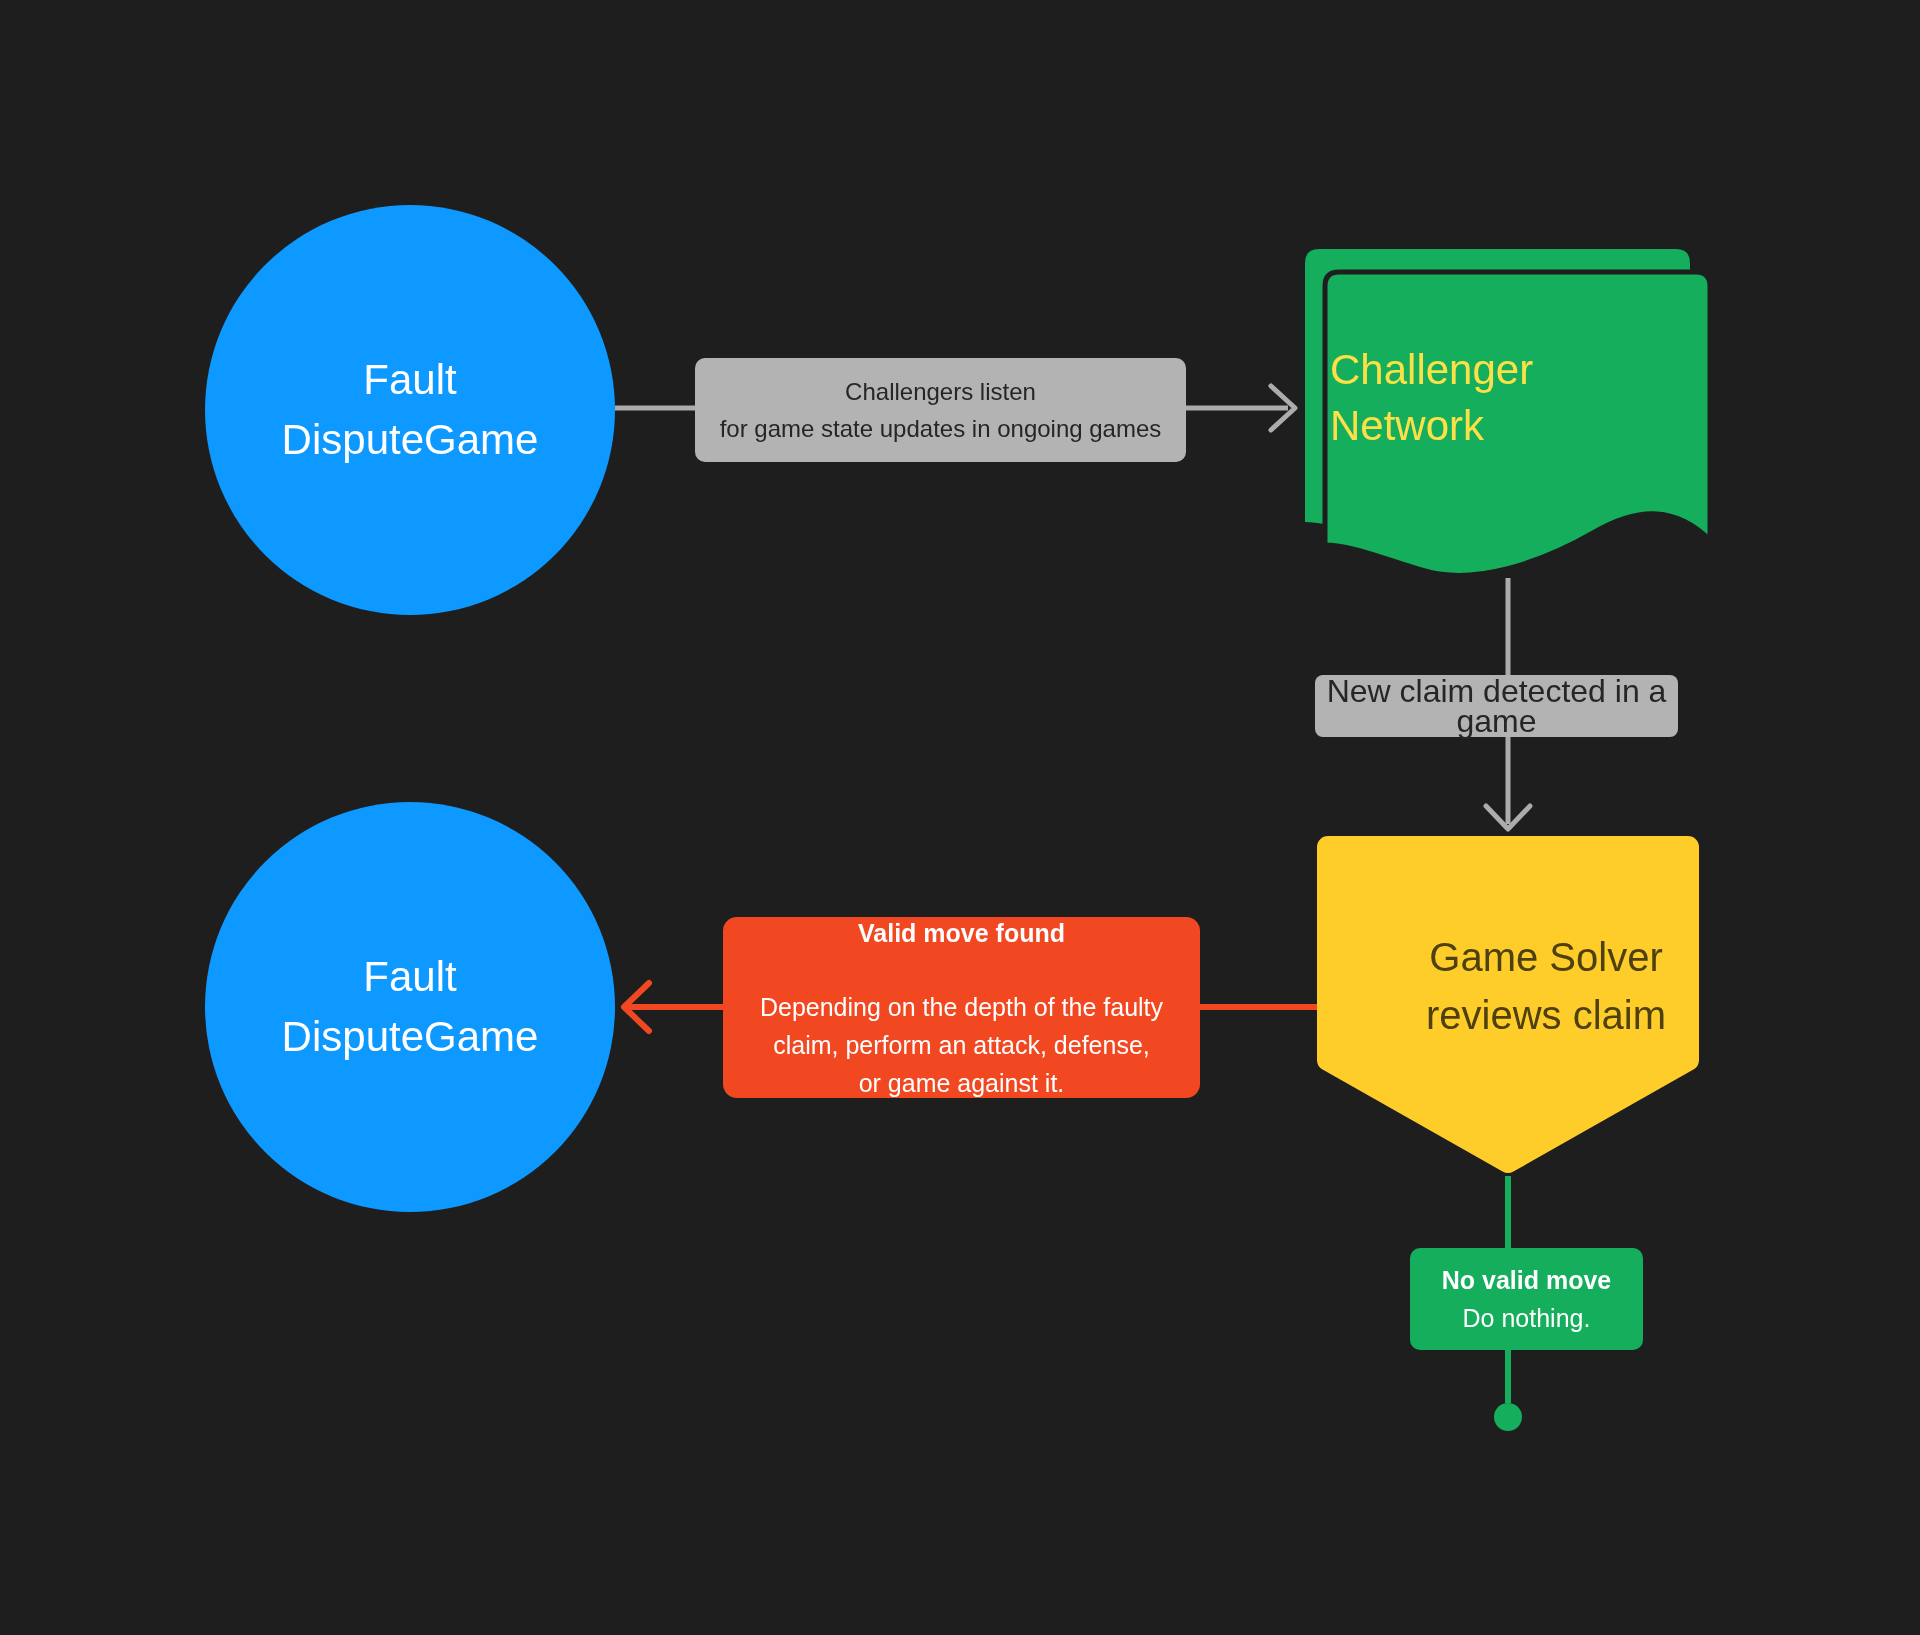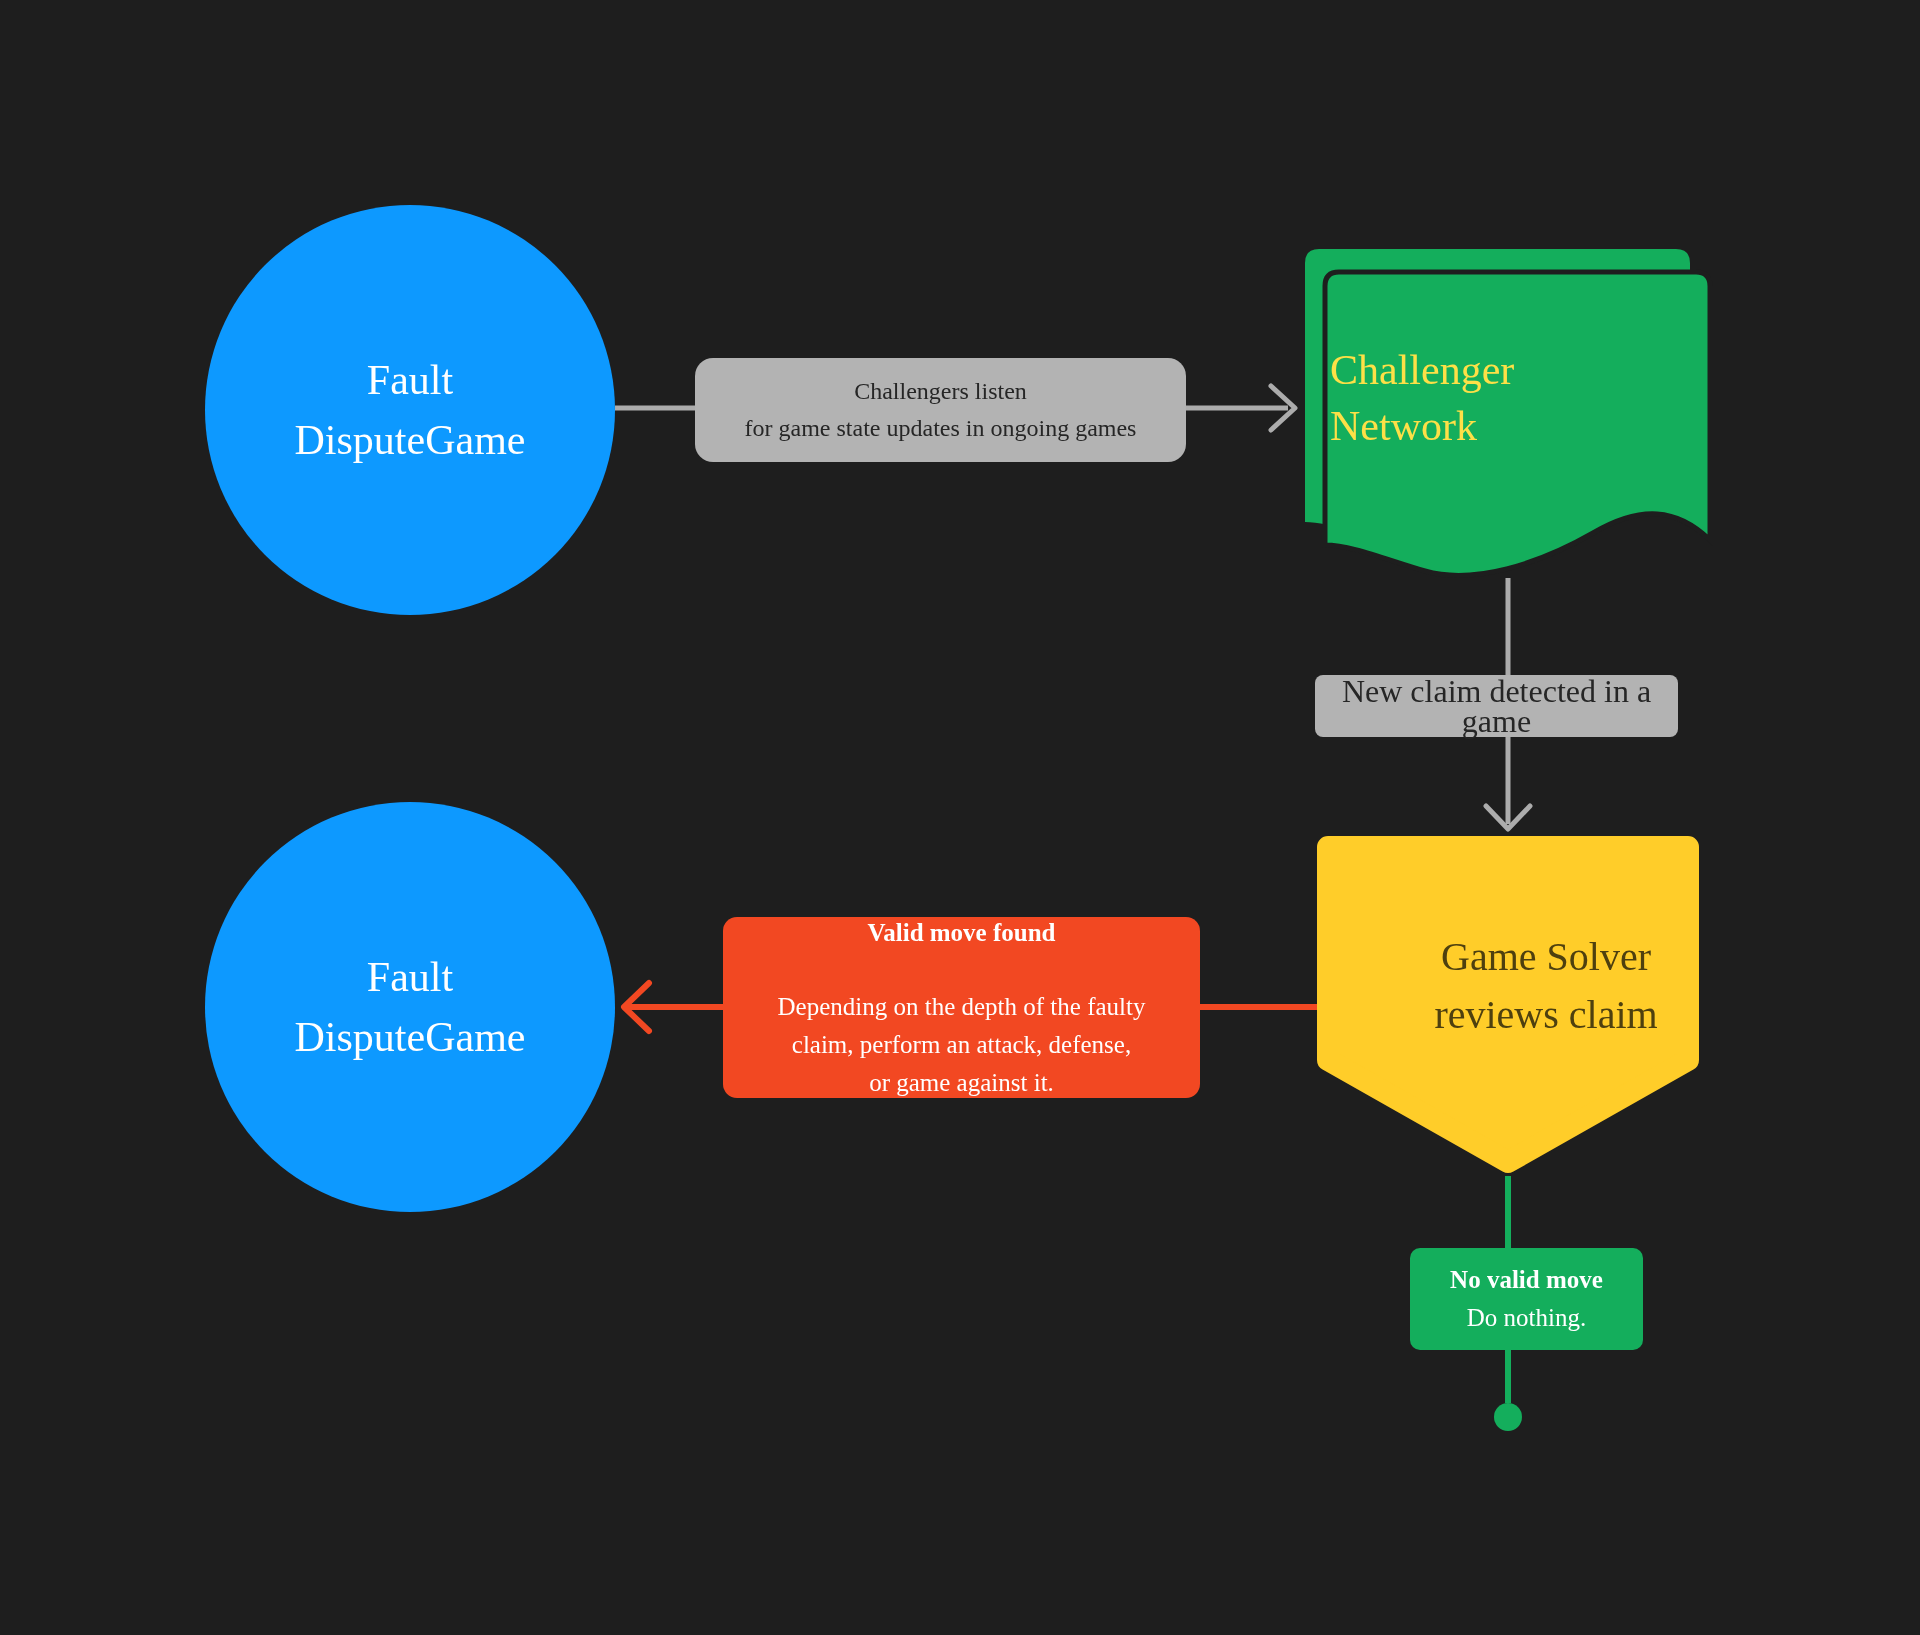--- a/index.html
+++ b/index.html
@@ -2,21 +2,21 @@
 <html><head>
 <meta charset="utf-8">
 <style>
   html, body { margin: 0; padding: 0; background: #1E1E1E; }
   .canvas {
     position: relative;
     width: 1920px;
     height: 1635px;
     background: #1E1E1E;
     overflow: hidden;
-    font-family: Liberation Serif, serif;
+    font-family: Liberation Sans, sans-serif;
   }
   svg.layer { position: absolute; left: 0; top: 0; display: block; }
 
   .node-circle {
     position: absolute;
     width: 410px; height: 410px;
     border-radius: 50%;
     background: #0D99FF;
     display: flex; align-items: center; justify-content: center;
   }
@@ -33,21 +33,21 @@
   .edge-label {
     position: absolute;
     background: #B3B3B3;
     color: #262626;
     display: flex; align-items: center; justify-content: center;
     text-align: center;
     white-space: pre-line;
   }
   #label-listen {
     left: 695px; top: 358px; width: 491px; height: 104px;
-    border-radius: 18px;
+    border-radius: 10px;
     font-size: 24px; line-height: 37px;
   }
   #label-new-claim {
     left: 1315px; top: 675px; width: 363px; height: 62px;
     border-radius: 8px;
     font-size: 32px; line-height: 30px;
   }
 
   #label-valid-move {
     position: absolute;

